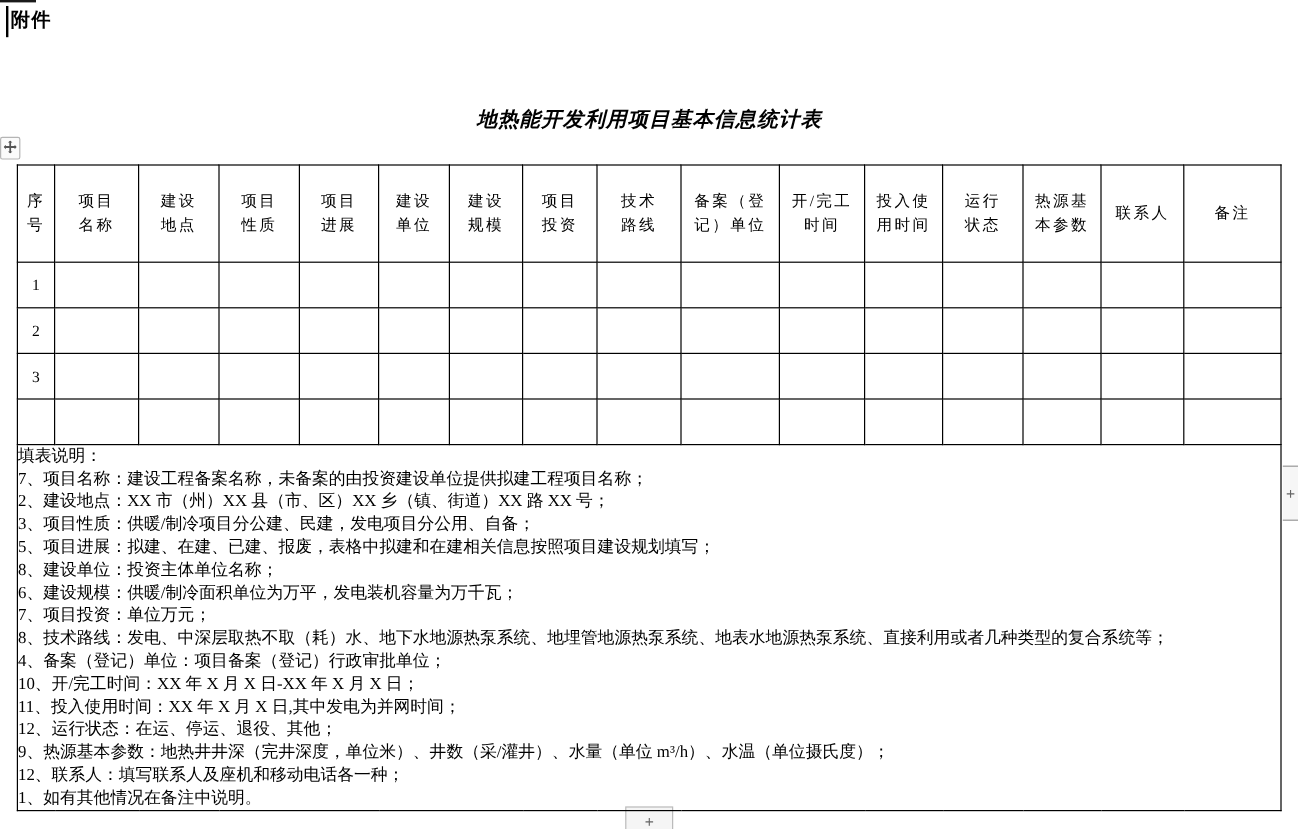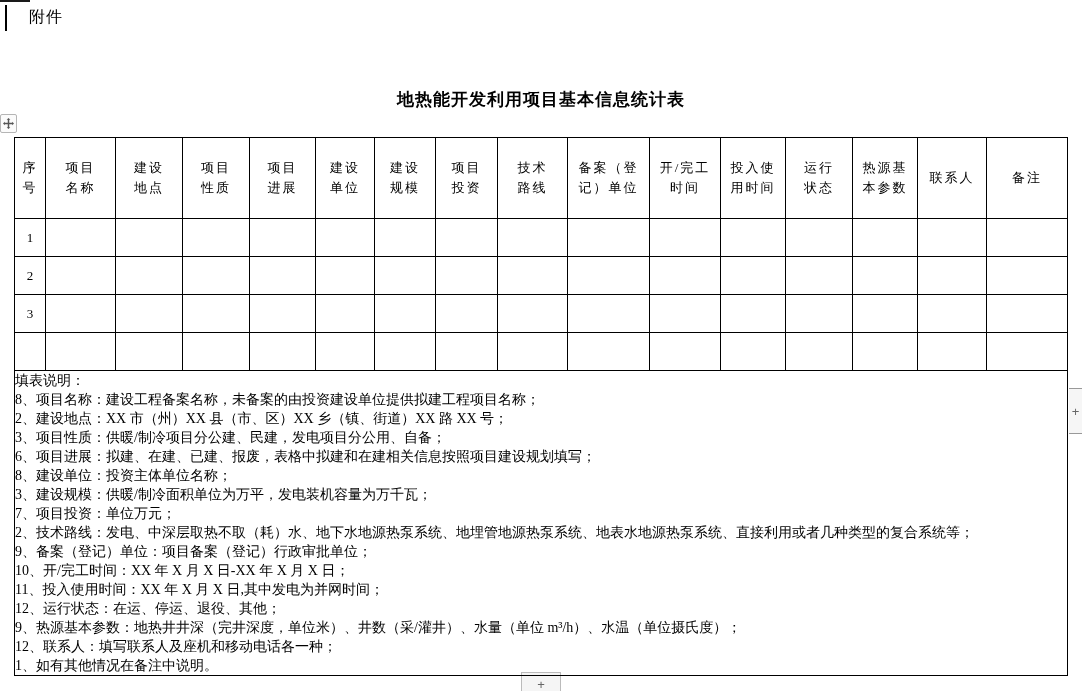--- a/index.html
+++ b/index.html
@@ -2,22 +2,22 @@
 <html><head>
 <meta charset="utf-8">
 <style>
   html,body{margin:0;padding:0;background:#ffffff;}
   .page{
     position:relative;width:1082px;height:691px;background:#ffffff;overflow:hidden;
     font-family:"Liberation Serif","DejaVu Serif",serif;color:#000;
   }
   .top-mark{position:absolute;left:0;top:0;width:30px;height:2px;background:#1a1a1a;}
   .text-cursor{position:absolute;left:5px;top:5px;width:2px;height:26px;background:#000;}
-  .attachment{position:absolute;left:9px;top:7px;font-size:16px;font-weight:normal;letter-spacing:1px;margin-left:20px;}
-  .doc-title{position:absolute;left:0;top:88px;width:100%;text-align:center;font-size:17px;font-weight:bold;letter-spacing:1px;}
+  .attachment{position:absolute;left:9px;top:7px;font-size:16px;font-weight:bold;letter-spacing:1px;}
+  .doc-title{position:absolute;left:0;top:88px;width:100%;text-align:center;font-size:17px;font-weight:bold;letter-spacing:1px;font-style:italic;}
   .move-handle{
     position:absolute;left:0;top:114px;width:15px;height:17px;background:#fbfbfb;
     border:1px solid #b5b5b5;border-radius:2px;display:flex;align-items:center;justify-content:center;cursor:move;
   }
   table.main{position:absolute;left:14px;top:137px;border-collapse:collapse;table-layout:fixed;width:1053px;}
   table.main th, table.main td{border:1px solid #000;padding:0;}
   thead th{
     height:80px;font-size:13px;font-weight:normal;text-align:center;vertical-align:middle;
     white-space:pre-line;line-height:20px;letter-spacing:2px;
   }
@@ -182,29 +182,29 @@
           <td class="body-cell"></td>
           <td class="body-cell"></td>
           <td class="body-cell"></td>
         </tr>
       </tbody>
     <tbody>
       <tr>
         <td class="notes-cell" colspan="16">
           <div class="note-line">填表说明：</div>
           <div>
-              <div class="note-line">8、项目名称：建设工程备案名称，未备案的由投资建设单位提供拟建工程项目名称；</div>
+              <div class="note-line">7、项目名称：建设工程备案名称，未备案的由投资建设单位提供拟建工程项目名称；</div>
               <div class="note-line">2、建设地点：XX 市（州）XX 县（市、区）XX 乡（镇、街道）XX 路 XX 号；</div>
               <div class="note-line">3、项目性质：供暖/制冷项目分公建、民建，发电项目分公用、自备；</div>
-              <div class="note-line">6、项目进展：拟建、在建、已建、报废，表格中拟建和在建相关信息按照项目建设规划填写；</div>
+              <div class="note-line">5、项目进展：拟建、在建、已建、报废，表格中拟建和在建相关信息按照项目建设规划填写；</div>
               <div class="note-line">8、建设单位：投资主体单位名称；</div>
-              <div class="note-line">3、建设规模：供暖/制冷面积单位为万平，发电装机容量为万千瓦；</div>
+              <div class="note-line">6、建设规模：供暖/制冷面积单位为万平，发电装机容量为万千瓦；</div>
               <div class="note-line">7、项目投资：单位万元；</div>
-              <div class="note-line">2、技术路线：发电、中深层取热不取（耗）水、地下水地源热泵系统、地埋管地源热泵系统、地表水地源热泵系统、直接利用或者几种类型的复合系统等；</div>
-              <div class="note-line">9、备案（登记）单位：项目备案（登记）行政审批单位；</div>
+              <div class="note-line">8、技术路线：发电、中深层取热不取（耗）水、地下水地源热泵系统、地埋管地源热泵系统、地表水地源热泵系统、直接利用或者几种类型的复合系统等；</div>
+              <div class="note-line">4、备案（登记）单位：项目备案（登记）行政审批单位；</div>
               <div class="note-line">10、开/完工时间：XX 年 X 月 X 日-XX 年 X 月 X 日；</div>
               <div class="note-line">11、投入使用时间：XX 年 X 月 X 日,其中发电为并网时间；</div>
               <div class="note-line">12、运行状态：在运、停运、退役、其他；</div>
               <div class="note-line">9、热源基本参数：地热井井深（完井深度，单位米）、井数（采/灌井）、水量（单位 m³/h）、水温（单位摄氏度）；</div>
               <div class="note-line">12、联系人：填写联系人及座机和移动电话各一种；</div>
               <div class="note-line">1、如有其他情况在备注中说明。</div>
             </div>
         </td>
       </tr>
     </tbody>

